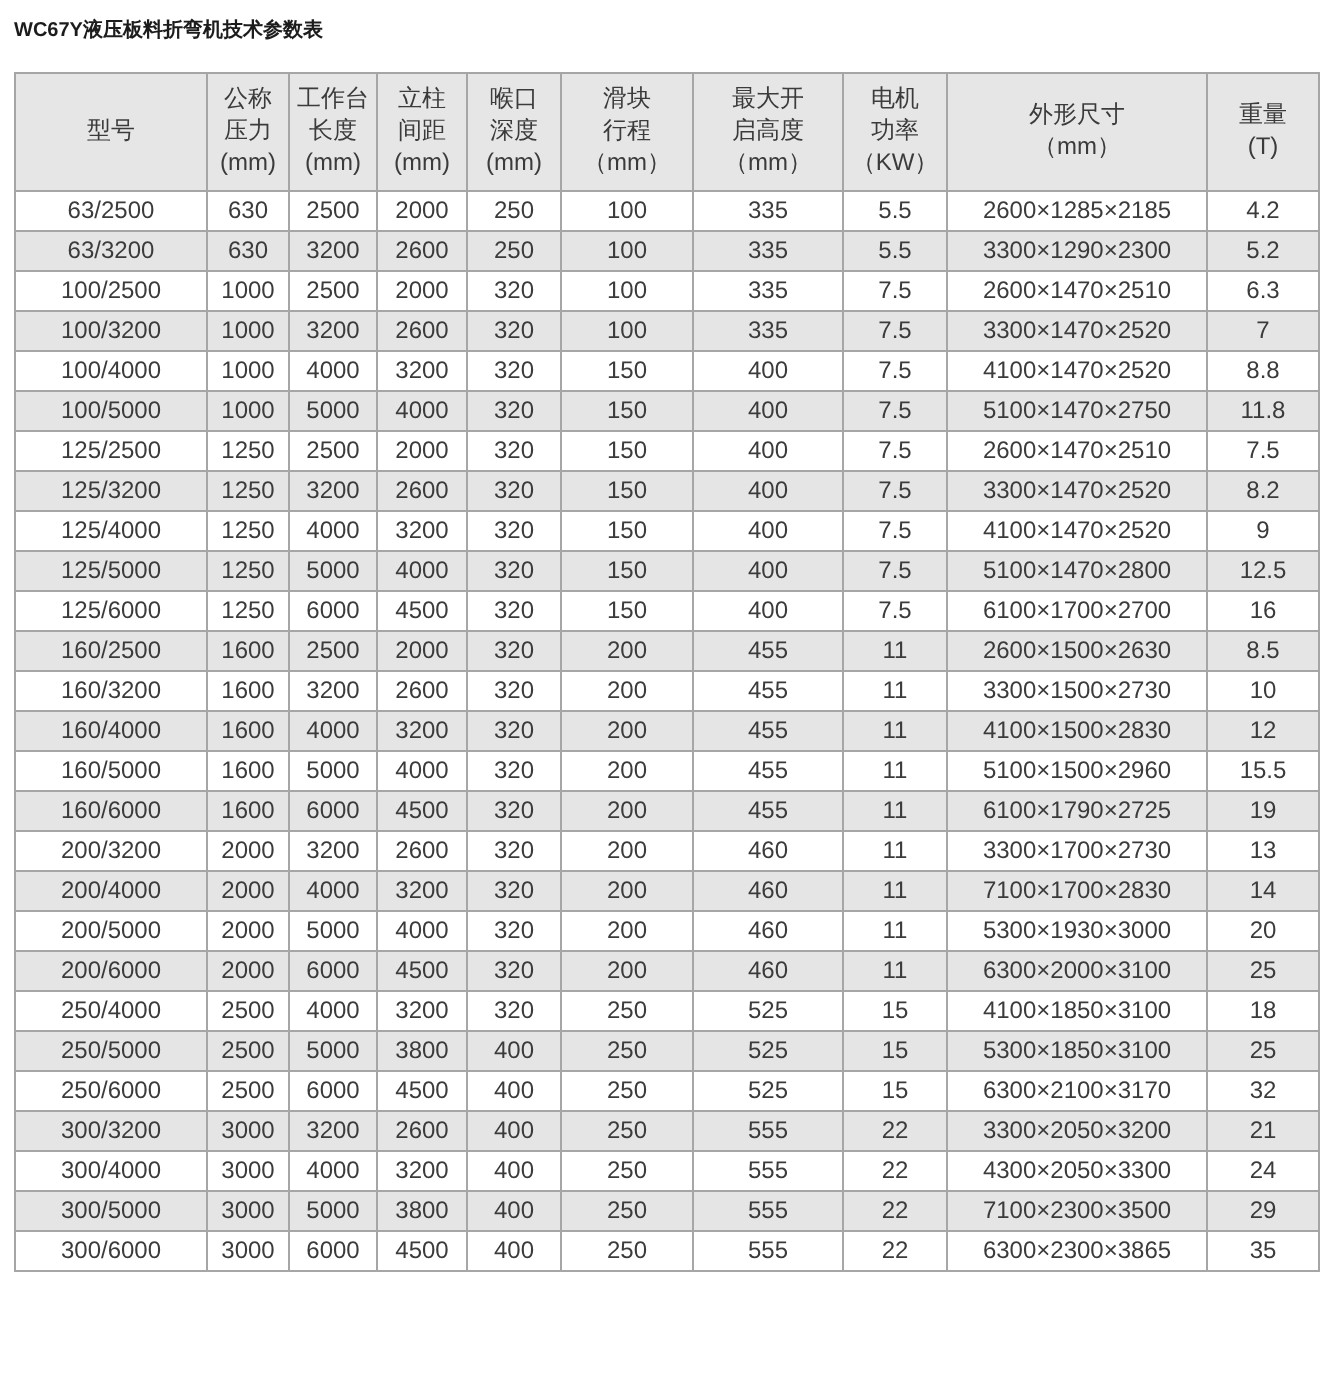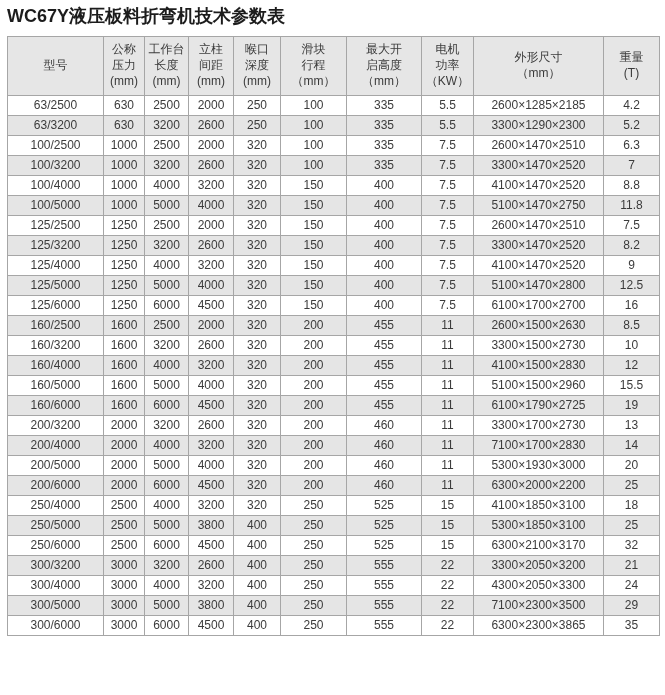--- a/index.html
+++ b/index.html
@@ -5,21 +5,21 @@
   html, body { margin: 0; padding: 0; background: #ffffff; }
   body {
     width: 665px; height: 695px;
     font-family: "Liberation Sans", "DejaVu Sans", sans-serif;
     color: #3b3b3b;
     overflow: hidden;
   }
   .page { width: 665px; height: 695px; position: relative; }
   .page-title {
     margin: 8px 0 0 7px;
-    font-size: 18px;
+    font-size: 10px;
     font-weight: bold;
     color: #1c1c1c;
     line-height: 16px;
   }
   table.spec-table {
     margin: 12px 0 0 7px;
     border-collapse: collapse;
     table-layout: fixed;
     width: 652px;
     border: 1px solid #8f8f8f;
@@ -348,21 +348,21 @@
         </tr>
         <tr>
           <td>200/6000</td>
           <td>2000</td>
           <td>6000</td>
           <td>4500</td>
           <td>320</td>
           <td>200</td>
           <td>460</td>
           <td>11</td>
-          <td>6300×2000×2200</td>
+          <td>6300×2000×3100</td>
           <td>25</td>
         </tr>
         <tr>
           <td>250/4000</td>
           <td>2500</td>
           <td>4000</td>
           <td>3200</td>
           <td>320</td>
           <td>250</td>
           <td>525</td>

